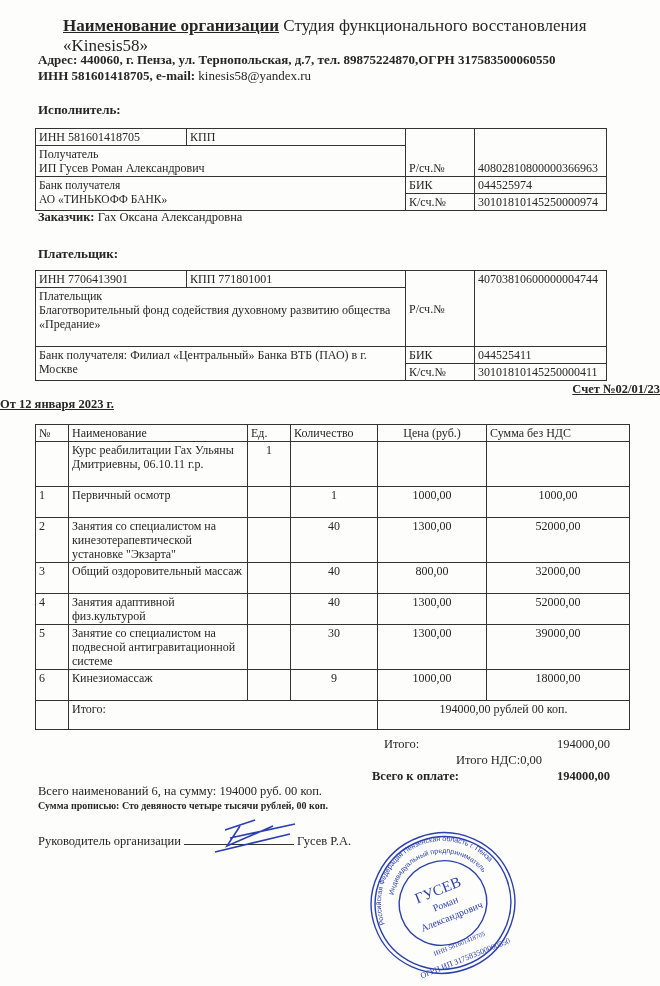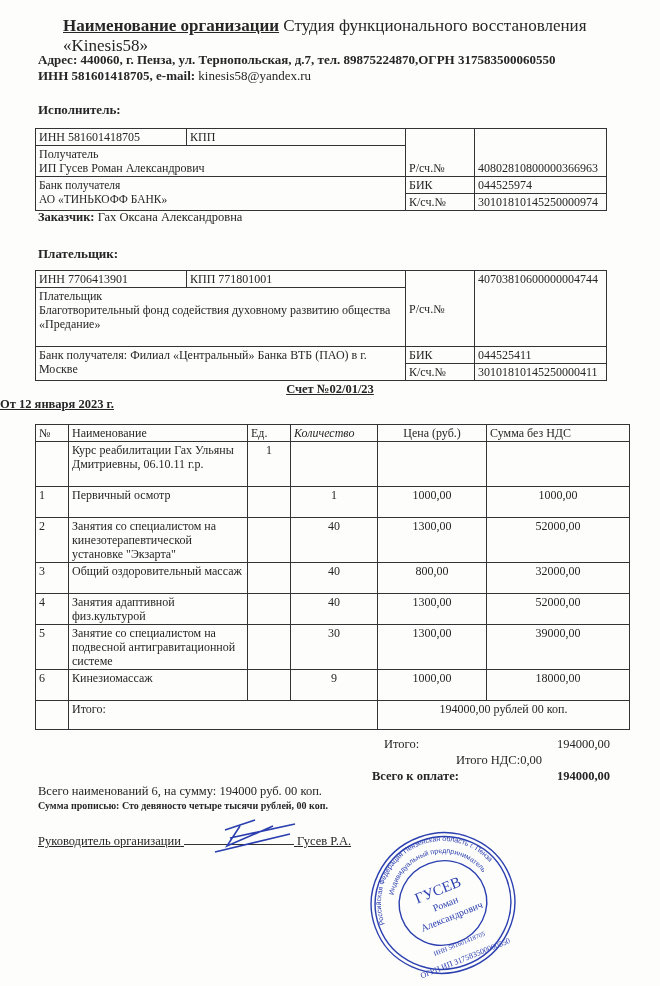--- a/index.html
+++ b/index.html
@@ -80,30 +80,30 @@
     <td>БИК</td>
     <td>044525411</td>
   </tr>
   <tr>
     <td>К/сч.№</td>
     <td>30101810145250000411</td>
   </tr>
 </tbody>
   </table>
 
-<div class="abs bold u" style="left:0;width:660px;text-align:center;top:382px;font-size:12.5px;">Счет №02/01/23</div>
+<div class="abs bold u" style="left:0;width:660px;text-align:right;top:382px;font-size:12.5px;">Счет №02/01/23</div>
 <div class="abs bold u" style="left:0;width:660px;top:397px;font-size:12.5px;">От 12 января 2023 г.</div>
 
 <table id="items" style="left:35px;top:424px;width:595px;">
   <thead>
     <tr>
       <td style="width:26px;">№</td>
       <td style="width:172px;">Наименование</td>
       <td style="width:36px;">Ед.</td>
-      <td style="width:80px;font-style:italic;">Количество</td>
+      <td style="width:80px;">Количество</td>
       <td style="width:102px;" class="c">Цена (руб.)</td>
       <td>Сумма без НДС</td>
     </tr>
   </thead>
   <tbody id="items-body">
       <tr>
         <td></td>
         <td style="height: 42px;">Курс реабилитации Гах Ульяны Дмитриевны, 06.10.11 г.р.</td>
         <td class="c">1</td>
         <td class="c"></td>
@@ -179,21 +179,21 @@
     </div>
   <div style="display:flex;justify-content:space-between;" class="bold">
       <span style="margin-left:-12px;">Всего к оплате:</span>
       <span>194000,00</span>
     </div>
 </div>
 
 <div class="abs" style="left:38px;top:784px;font-size:12.5px;">Всего наименований 6, на сумму: 194000 руб. 00 коп.</div>
 <div class="abs bold" style="left:38px;top:800px;font-size:10px;">Сумма прописью: Сто девяносто четыре тысячи рублей, 00 коп.</div>
 
-<div class="abs" style="left:38px;top:834px;font-size:12.5px;text-decoration:underline;">
+<div class="abs" style="left:38px;top:834px;font-size:12.5px;">
   <span>Руководитель организации</span>
   <span style="display:inline-block;width:110px;border-bottom:1px solid #333;"></span>
   <span>Гусев Р.А.</span>
 </div>
 <svg class="sig" viewBox="0 0 120 40">
   <path d="M30 14 L60 4 M45 10 L32 30 L78 10 M20 36 L95 18 M35 22 L100 8" stroke="#2b3fb0" stroke-width="1.6" fill="none"></path>
 </svg>
 
 <svg class="stamp" viewBox="0 0 150 150">
   <defs>

